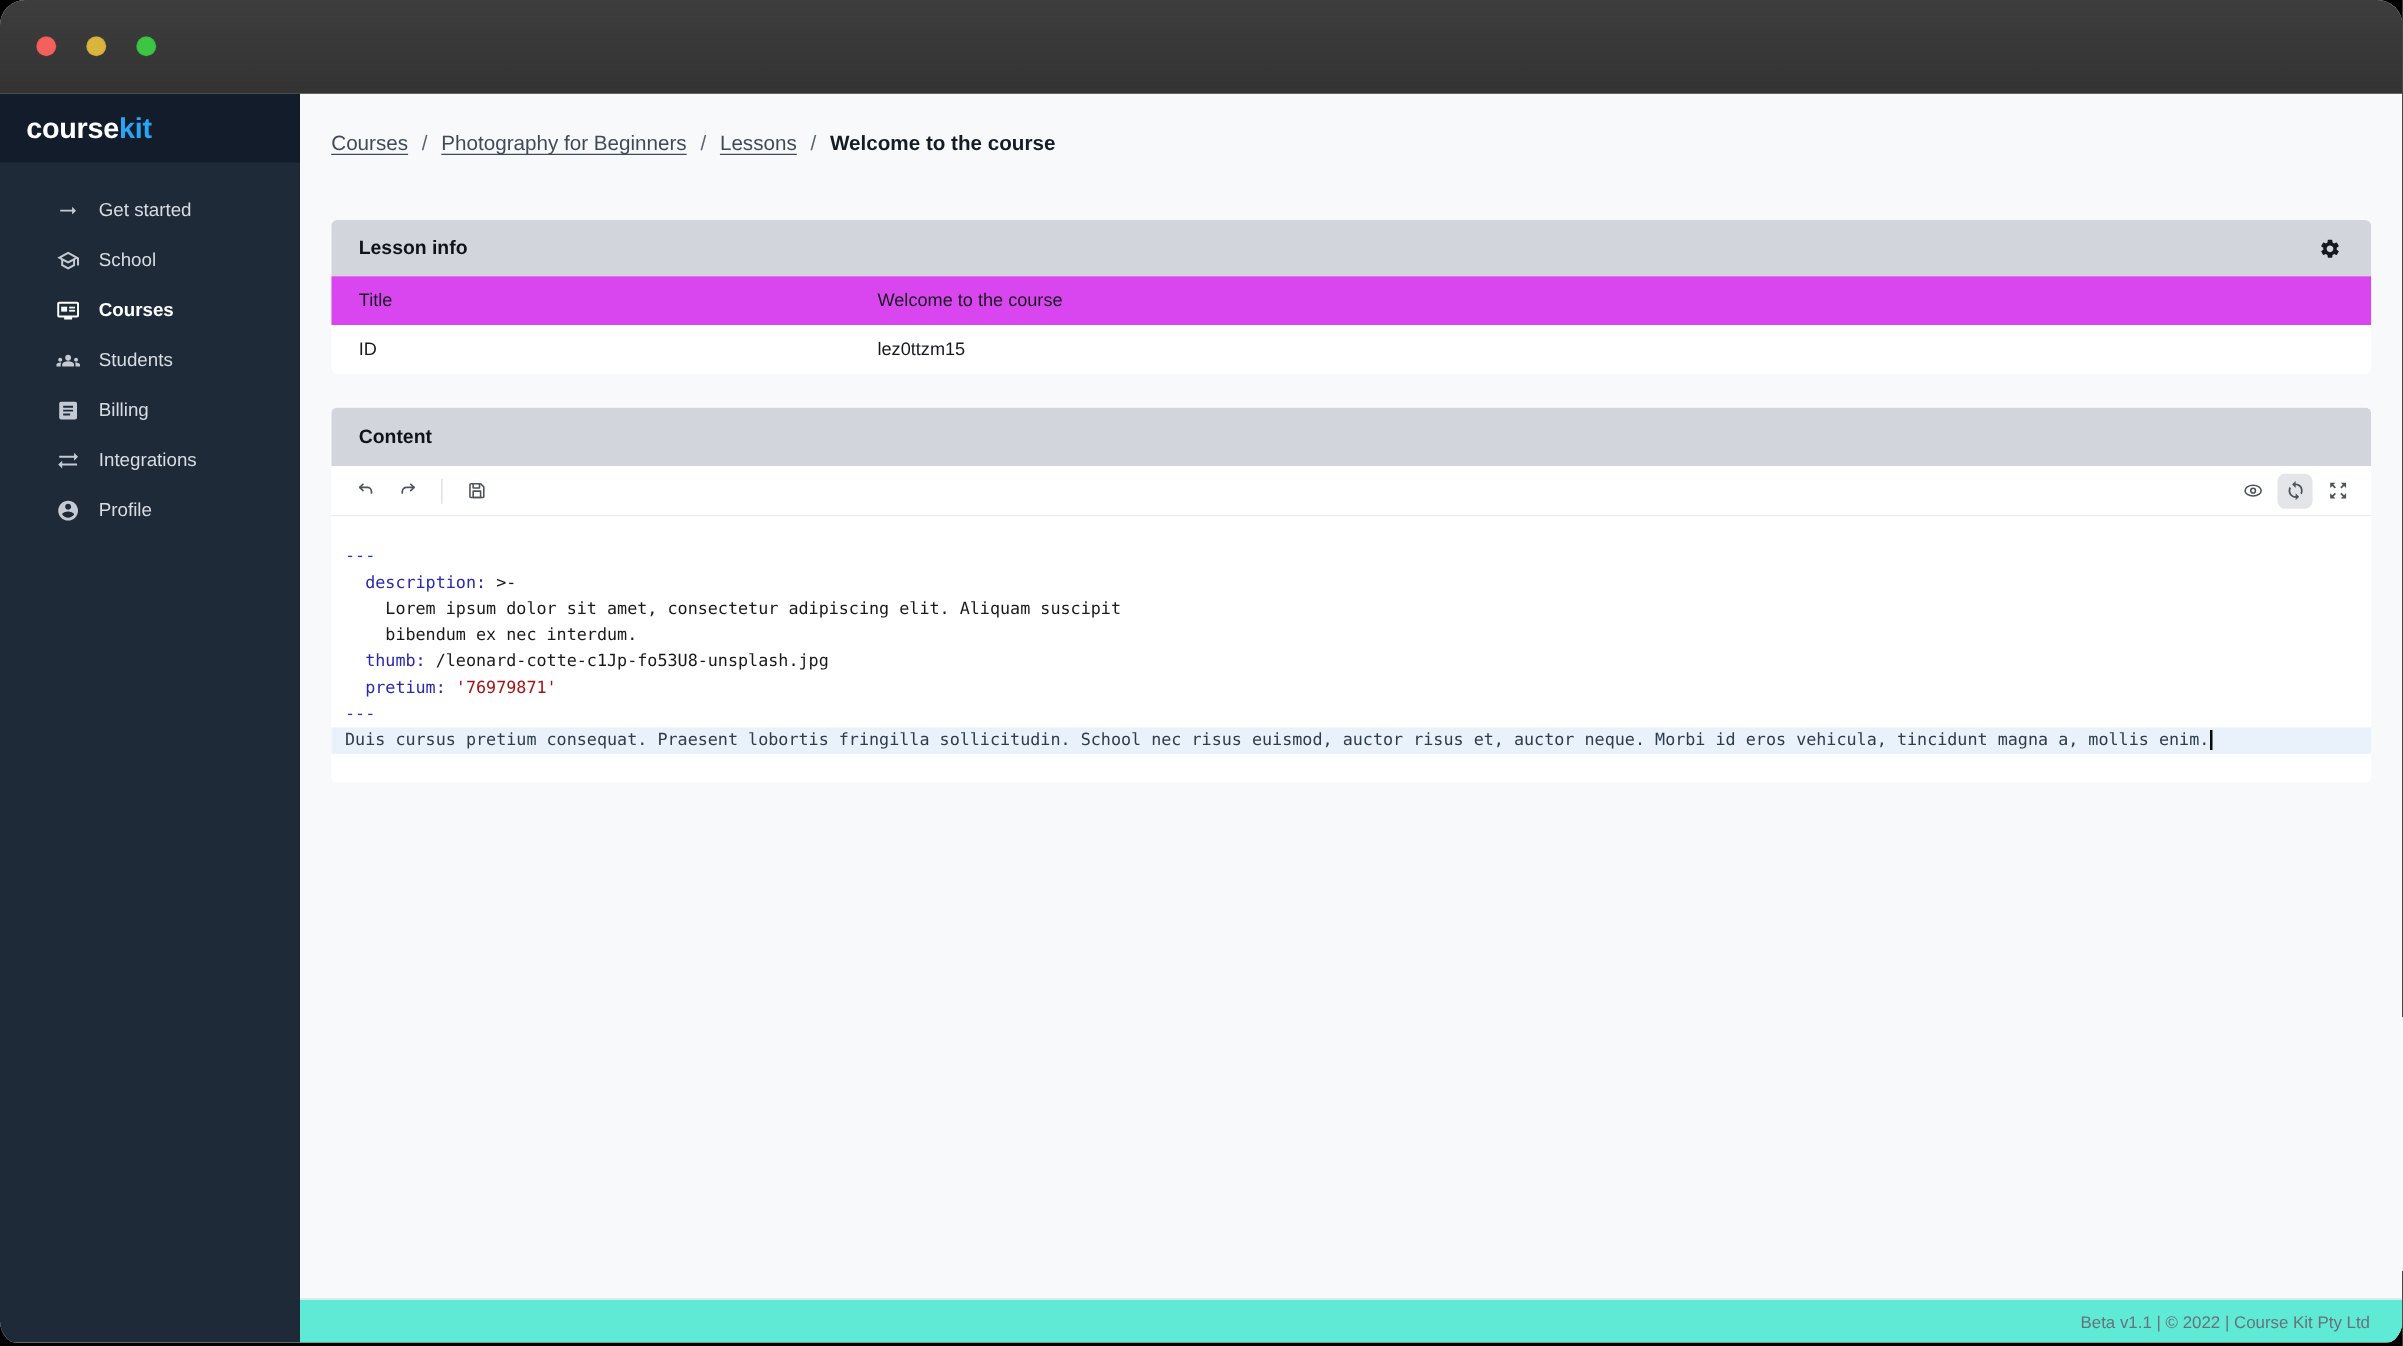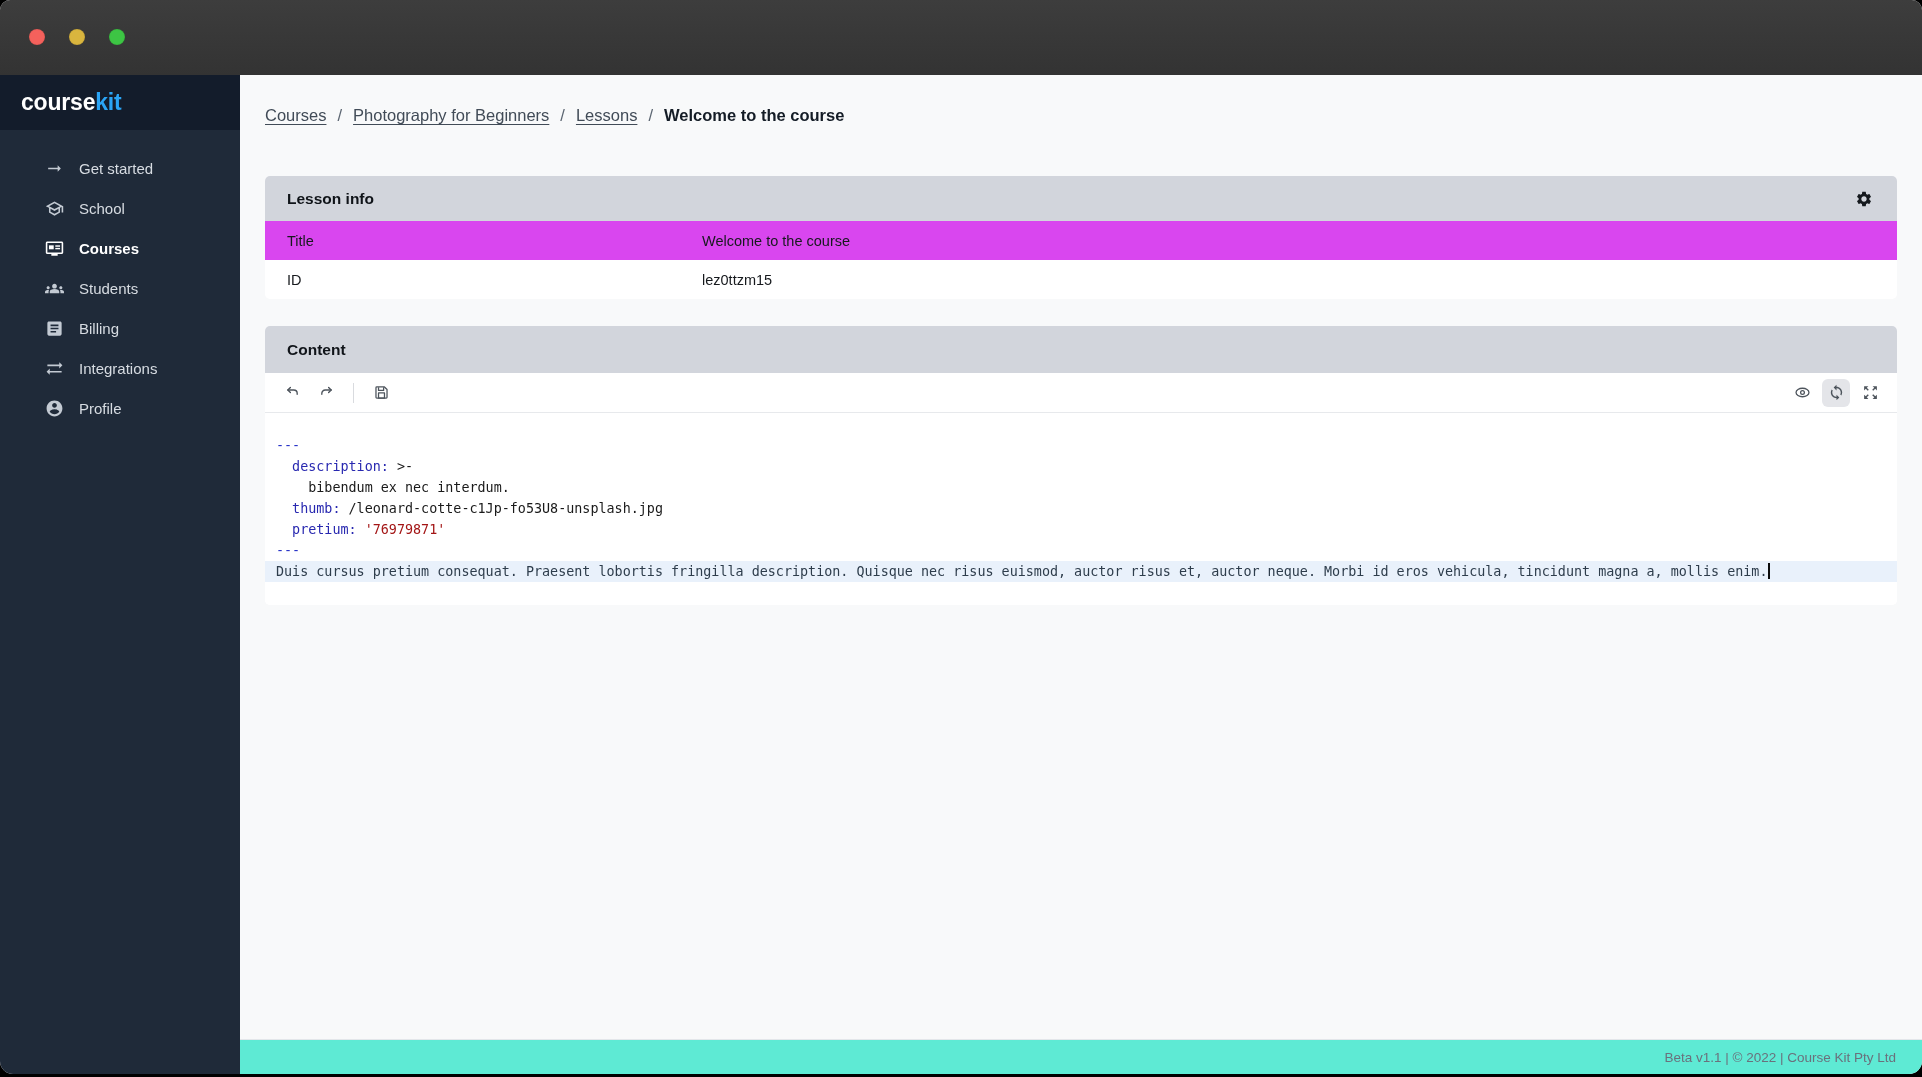--- a/index.html
+++ b/index.html
@@ -1,16 +1,16 @@
 <!DOCTYPE html>
 <html><head>
 <meta charset="utf-8">
 <style>
   html,body{margin:0;padding:0;background:#000;}
-  .stage{position:relative;width:1922px;height:1077px;background:#000;font-family:"Liberation Sans",sans-serif;overflow:hidden;}
+  .stage{position:relative;width:1922px;height:1077px;background:#000;font-family:"Liberation Sans",sans-serif;overflow:hidden;border-radius:20px;}
   .window{position:absolute;left:0;top:0;width:1922px;height:1074px;border-radius:10px 10px 13px 13px;overflow:hidden;display:flex;flex-direction:column;background:#f8f9fa;}
 
   
   .titlebar{height:75px;flex:none;background:linear-gradient(#3d3d3d,#333333);position:relative;}
   .traffic{position:absolute;left:29px;top:29px;display:flex;gap:24px;}
   .traffic .light{width:16px;height:16px;border-radius:50%;box-shadow:inset 0 0 1px rgba(0,0,0,.35);border:none;padding:0;cursor:default;}
 
   
   .app{flex:1;display:flex;min-height:0;}
 
@@ -250,25 +250,26 @@
                       <path d="M15 3l2.3 2.3-2.89 2.87 1.42 1.42L18.7 6.7 21 9V3h-6zM3 9l2.3-2.3 2.87 2.89 1.42-1.42L6.7 5.3 9 3H3v6zm6 12l-2.3-2.3 2.89-2.87-1.42-1.42L5.3 17.3 3 15v6h6zm12-6l-2.3 2.3-2.87-2.89-1.42 1.42 2.89 2.87L15 21h6v-6z"></path>
                     </svg>
                 </span>
               </button>
             </div>
           </div>
 
           <div class="editor">
             <div class="code-line"><span class="tok-meta">---</span></div>
             <div class="code-line"><span class="tok-key">  description:</span><span class="tok-plain"> &gt;-</span></div>
+            <div class="code-line"><span class="tok-plain">    Lorem ipsum dolor sit amet, consectetur adipiscing elit. Aliquam suscipit</span></div>
             <div class="code-line"><span class="tok-plain">    bibendum ex nec interdum.</span></div>
             <div class="code-line"><span class="tok-key">  thumb:</span><span class="tok-plain"> /leonard-cotte-c1Jp-fo53U8-unsplash.jpg</span></div>
             <div class="code-line"><span class="tok-key">  pretium:</span><span class="tok-str"> '76979871'</span></div>
             <div class="code-line"><span class="tok-meta">---</span></div>
-            <div class="code-line body-line"><span>Duis cursus pretium consequat. Praesent lobortis fringilla description. Quisque nec risus euismod, auctor risus et, auctor neque. Morbi id eros vehicula, tincidunt magna a, mollis enim.</span><span class="cursor"></span></div>
+            <div class="code-line body-line"><span>Duis cursus pretium consequat. Praesent lobortis fringilla sollicitudin. School nec risus euismod, auctor risus et, auctor neque. Morbi id eros vehicula, tincidunt magna a, mollis enim.</span><span class="cursor"></span></div>
           </div>
         </section>
 
         <div class="flex-spacer"></div>
 
         <div class="footer">
           <span>Beta v1.1 | © 2022 | Course Kit Pty Ltd</span>
         </div>
 
       </main>

